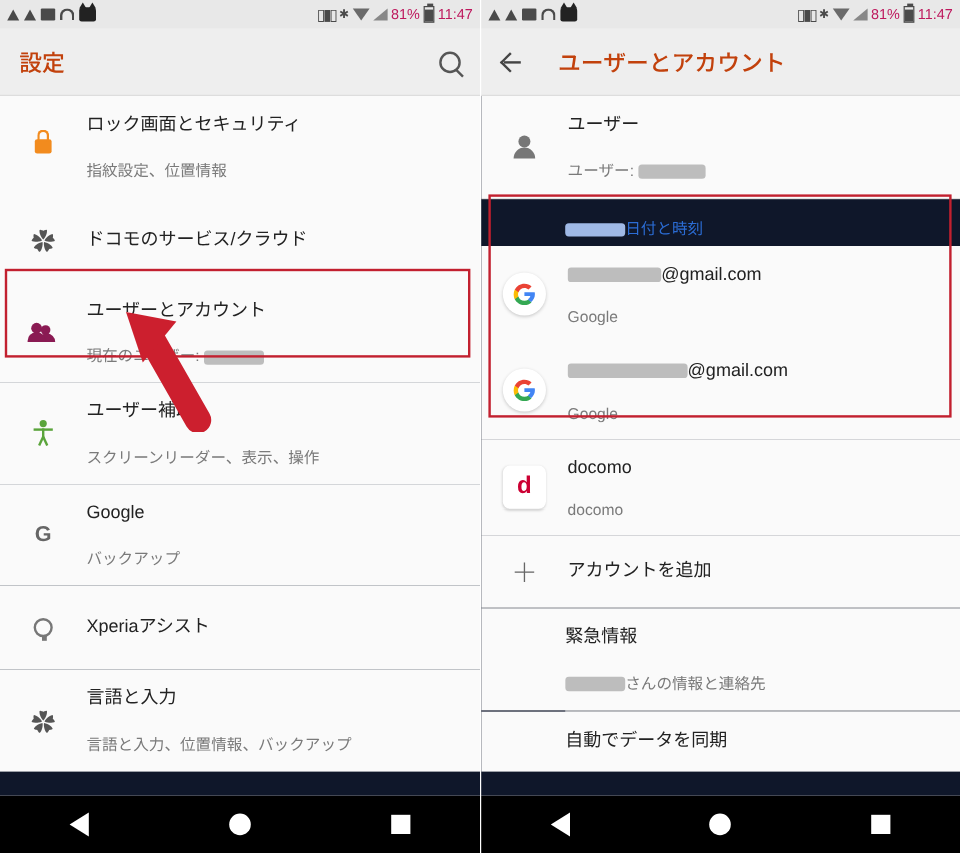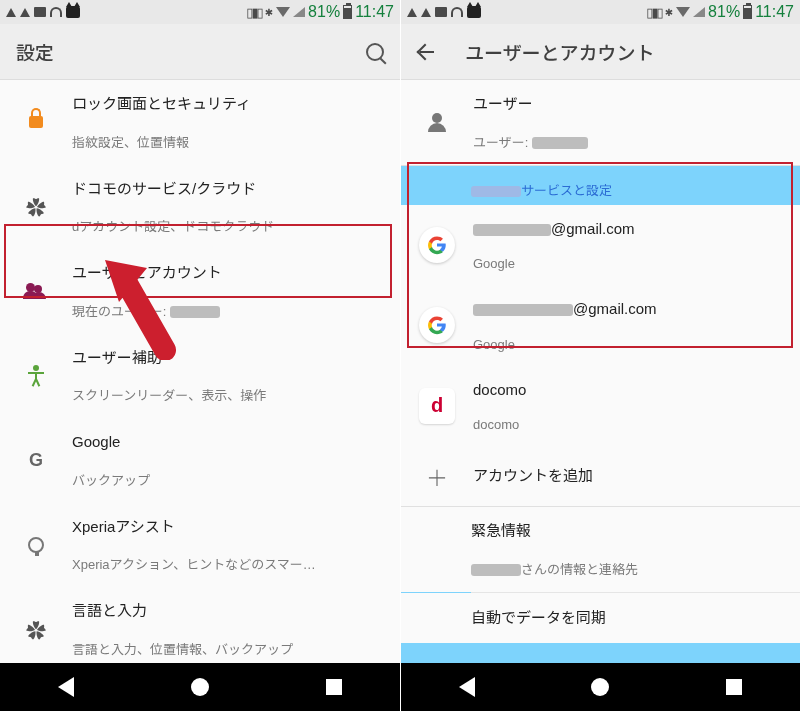--- a/index.html
+++ b/index.html
@@ -73,30 +73,30 @@
     width: 0; height: 0;
     border-bottom: 10px solid #888;
     border-left: 12px solid transparent;
   }
   .batt {
     width: 9px; height: 14px; border: 1px solid #4a4a4a; position: relative;
     display: flex; align-items: flex-end;
   }
   .batt::before { content:""; position:absolute; top:-3px; left:2px; width:5px; height:2px; background:#4a4a4a;}
   .batt-fill { width:100%; background:#4a4a4a; }
-  .sb-text { font-size: 16px; color:#15803d; }
+  .sb-text { font-size: 12px; color:#be185d; }
 
   
   .appbar {
     height: 56px;
     background: #eeeeee;
     display: flex;
     align-items: center;
     padding: 0 16px;
-    color: #404040;
+    color: #c2410c;
     font-size: 19px;
     font-weight: 500;
     border-bottom: 1px solid #ddd;
   }
   .appbar .spacer { flex: 1; }
   .back-arrow {
     width: 20px; height: 20px; margin-right: 28px;
     position: relative;
   }
   .back-arrow::before {
@@ -112,21 +112,21 @@
     position: relative;
   }
   .search-ic::after {
     content:""; position:absolute; width:8px; height:2px; background:#555;
     transform: rotate(45deg); bottom:-3px; right:-5px;
   }
 
   
   .content {
     flex: 1;
-    background: #7dd3fc;
+    background: #0f172a;
     overflow: hidden;
     position: relative;
   }
   .row {
     display: flex;
     align-items: center;
     padding: 14px 16px 14px 16px;
     min-height: 70px;
     background: #fafafa;
   }
@@ -284,21 +284,20 @@
           <div class="sub">指紋設定、位置情報</div>
         </div>
       </div>
 
       <div class="row">
         <div class="ic">
             <span class="ic-gear">✿</span>
           </div>
         <div class="txt">
           <div class="title">ドコモのサービス/クラウド</div>
-          <div class="sub">dアカウント設定、ドコモクラウド</div>
         </div>
       </div>
 
       <div class="row">
         <div class="ic">
             <div class="ic-users">
               <span class="u2"></span>
               <span class="u2b"></span>
             </div>
           </div>
@@ -331,21 +330,20 @@
           <div class="sub">バックアップ</div>
         </div>
       </div>
 
       <div class="row">
         <div class="ic">
             <div class="ic-bulb"></div>
           </div>
         <div class="txt">
           <div class="title">Xperiaアシスト</div>
-          <div class="sub">Xperiaアクション、ヒントなどのスマー…</div>
         </div>
       </div>
 
       <div class="row">
         <div class="ic">
             <span class="ic-gear">✿</span>
           </div>
         <div class="txt">
           <div class="title">言語と入力</div>
           <div class="sub">言語と入力、位置情報、バックアップ</div>
@@ -401,21 +399,21 @@
             <div class="ic-person"></div>
           </div>
         <div class="txt">
           <div class="title">ユーザー</div>
           <div class="sub"><span>ユーザー: </span><span class="blur" style="width:56px"></span></div>
         </div>
       </div>
       <div class="dividerfull"></div>
 
       <div class="section-label">
-        <span class="blur" style="width:50px;height:11px;background:#9fb9e6;"></span><span>サービスと設定</span>
+        <span class="blur" style="width:50px;height:11px;background:#9fb9e6;"></span><span>日付と時刻</span>
       </div>
 
       <div class="row">
         <div class="ic">
           <div class="ic-google">
             <svg viewBox="0 0 48 48">
                 <path fill="#4285F4" d="M45 24.5c0-1.6-.1-2.7-.4-4H24v7.3h11.8c-.5 2.6-2 4.8-4.3 6.3v5.2h7C42.6 35.5 45 30.5 45 24.5z"></path>
                 <path fill="#34A853" d="M24 46c5.8 0 10.7-1.9 14.3-5.2l-7-5.2c-1.9 1.3-4.4 2.1-7.3 2.1-5.6 0-10.3-3.8-12-8.8H4.8v5.5C8.4 41.4 15.6 46 24 46z"></path>
                 <path fill="#FBBC05" d="M12 28.9c-.4-1.3-.7-2.7-.7-4.1s.2-2.8.7-4.1v-5.5H4.8C3.3 18.3 2.5 21.3 2.5 24.8s.8 6.5 2.3 9.6L12 28.9z"></path>
                 <path fill="#EA4335" d="M24 11.9c3.2 0 6 1.1 8.2 3.2l6.1-6.1C34.7 5.3 29.8 3.3 24 3.3 15.6 3.3 8.4 7.9 4.8 15.2l7.2 5.5c1.7-5 6.4-8.8 12-8.8z"></path>

